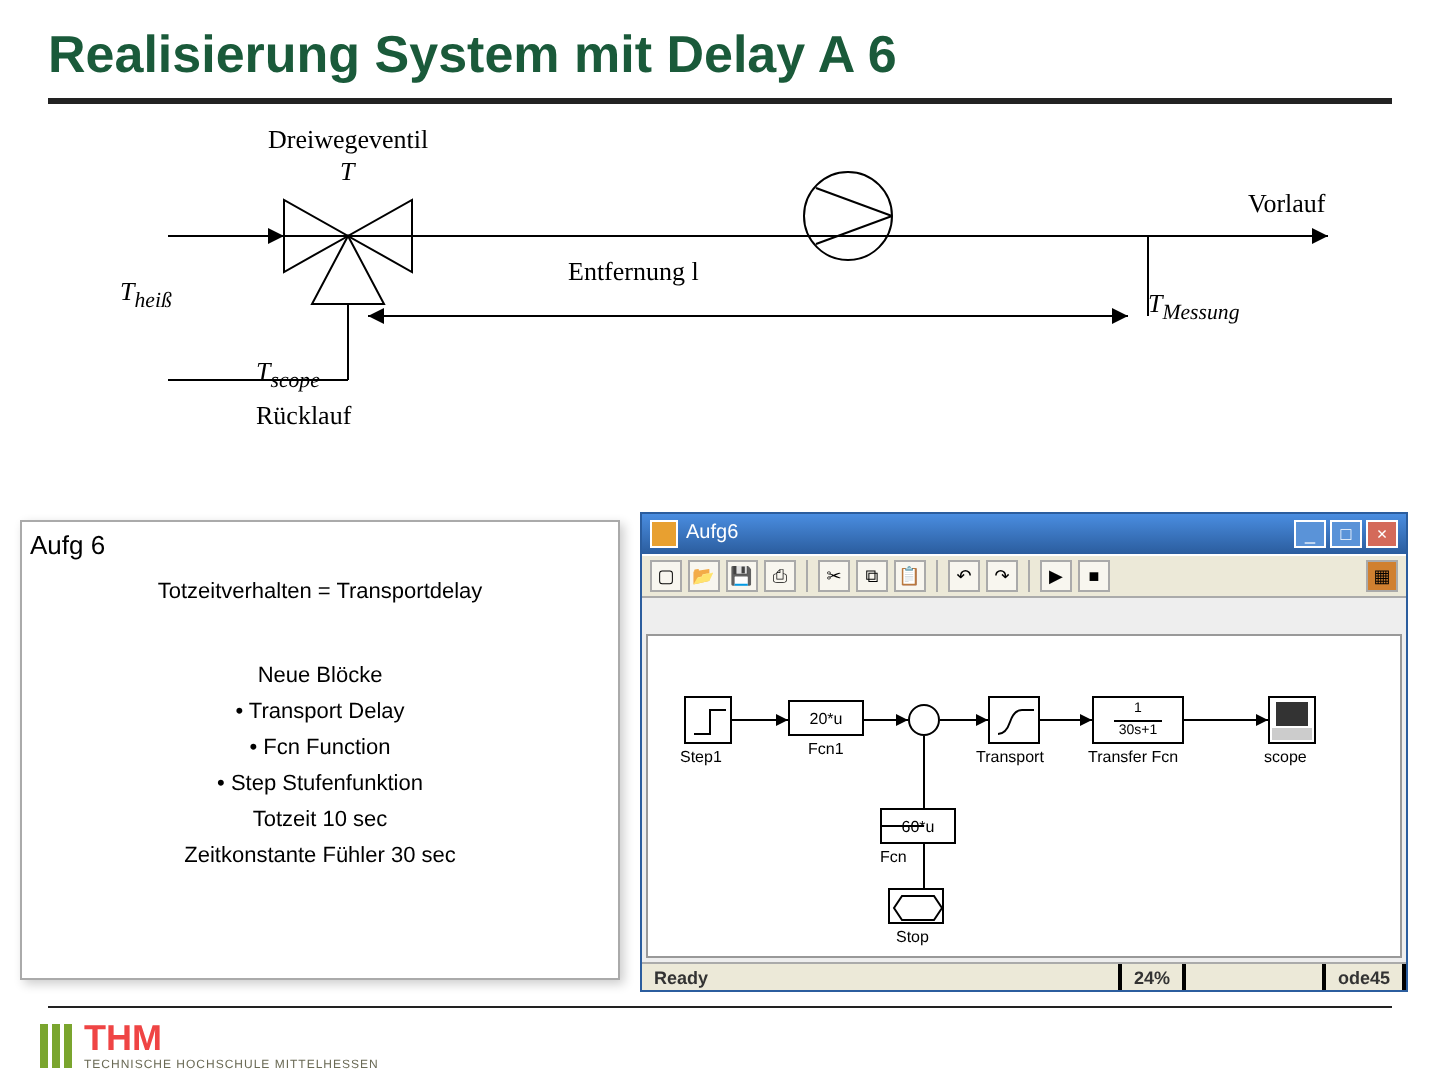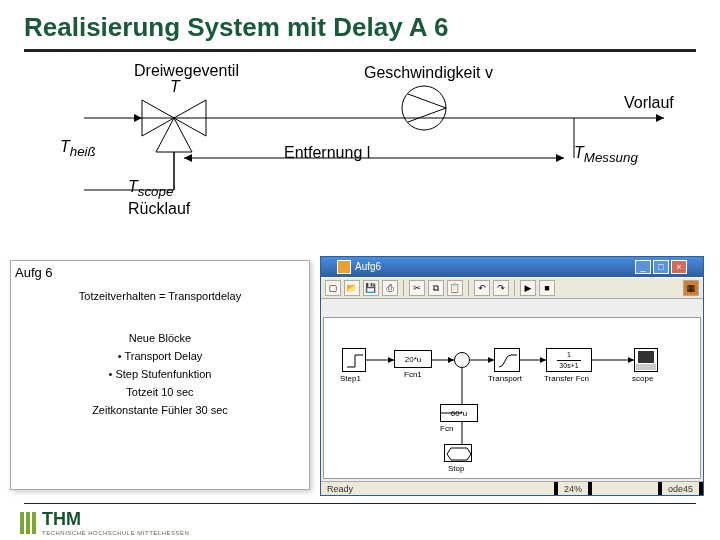--- a/index.html
+++ b/index.html
@@ -1,43 +1,43 @@
 <!DOCTYPE html>
 <html><head>
 <meta charset="utf-8">
 <style>
   * { box-sizing: border-box; margin: 0; padding: 0; }
   body { width: 720px; height: 540px; background: #fff; font-family: Arial, sans-serif; position: relative; overflow: hidden; }
   .title { color: #1a5a3a; font-size: 26px; font-weight: bold; padding: 12px 0 6px 24px; }
   .hr-thick { border: none; border-top: 3px solid #222; margin: 0 24px 8px 24px; }
   .hr-thin { border: none; border-top: 1px solid #222; margin: 0 24px; position: absolute; left: 0; right: 0; bottom: 36px; width: auto; }
   .diagram { position: relative; height: 170px; margin: 0 24px; }
-  .diag-label { position: absolute; font-family: Liberation Sans, sans-serif; font-size: 16px; }
+  .diag-label { position: absolute; font-family: Liberation Serif, serif; font-size: 13px; }
   .notebox { position: absolute; left: 10px; top: 260px; width: 300px; height: 230px; border: 1px solid #aaa; box-shadow: 2px 2px 5px rgba(0,0,0,0.2); background: #fff; padding: 4px; font-size: 11px; }
   .notebox .nb-title { font-size: 13px; font-weight: normal; margin-bottom: 10px; }
   .notebox .nb-line { margin: 6px 0; text-align: center; }
   .simwin { position: absolute; left: 320px; top: 256px; width: 384px; height: 240px; border: 1px solid #2b5d9e; background: #eee; font-size: 10px; }
-  .simwin .tbar { background: linear-gradient(#4a8de0,#2b5d9e); color: #fff; height: 20px; line-height: 20px; padding: 0 16px; display: flex; align-items: center; }
+  .simwin .tbar { background: linear-gradient(#4a8de0,#2b5d9e); color: #fff; height: 20px; line-height: 20px; padding: 0 4px; display: flex; align-items: center; }
   .simwin .tbar .ticon { width: 14px; height: 14px; background: #e8a030; border: 1px solid #fff; margin-right: 4px; }
   .simwin .winbtns { margin-left: auto; display: flex; gap: 2px; }
   .simwin .winbtn { width: 16px; height: 14px; background: #5a93d8; border: 1px solid #fff; display: flex; align-items: center; justify-content: center; font-size: 9px; color: #fff; }
   .simwin .menu { background: #ece9d8; height: 16px; line-height: 16px; padding: 0 6px; font-size: 10px; color: #333; }
   .simwin .menu span { margin-right: 10px; }
   .simwin .toolbar { background: #ece9d8; height: 22px; border-top: 1px solid #fff; border-bottom: 1px solid #aaa; display: flex; align-items: center; padding: 0 4px; gap: 3px; }
   .simwin .tbtn { width: 16px; height: 16px; border: 1px solid #aaa; background: #f8f6ef; font-size: 9px; display: flex; align-items: center; justify-content: center; }
   .simwin .tsep { width: 1px; height: 16px; background: #aaa; margin: 0 2px; }
   .simwin .canvas { background: #fff; position: absolute; left: 2px; right: 2px; top: 60px; bottom: 16px; border: 1px solid #999; }
   .simwin .statusbar { position: absolute; left: 0; right: 0; bottom: 0; height: 14px; background: #ece9d8; border-top: 1px solid #aaa; font-size: 9px; color: #333; display: flex; }
-  .simwin .statusbar .cell { border-right: 4px solid #000000; padding: 0 6px; line-height: 14px; }
+  .simwin .statusbar .cell { border-right: 2px solid #000000; padding: 0 6px; line-height: 14px; font-weight: bold; }
   .block { position: absolute; border: 1px solid #000; background: #fff; }
   .blklabel { position: absolute; font-size: 8px; color: #000; white-space: nowrap; }
   .logo { position: absolute; left: 20px; bottom: 4px; display: flex; align-items: center; gap: 4px; }
   .logo .bars { display: flex; }
   .logo .bar { width: 4px; height: 22px; margin-right: 2px; }
-  .logo .txt { font-weight: bold; font-size: 18px; color: #14532d; letter-spacing: 0; }
+  .logo .txt { font-weight: bold; font-size: 18px; color: #ef4444; letter-spacing: 0; }
   .logo .sub { font-size: 6px; color: #6a6a55; letter-spacing: 0.5px; }
 </style>
 </head>
 <body>
 
 <div class="title">Realisierung System mit Delay A 6</div>
 <hr class="hr-thick">
 
 <div class="diagram">
   <svg width="672" height="170" style="position:absolute;left:0;top:0">
@@ -66,31 +66,31 @@
 
     <circle cx="400" cy="48" r="22" fill="none" stroke="#000"></circle>
     <line x1="384" y1="34" x2="422" y2="48" stroke="#000"></line>
     <line x1="384" y1="62" x2="422" y2="48" stroke="#000"></line>
   </svg>
   <div class="diag-label" style="left:110px;top:2px">Dreiwegeventil</div>
   <div class="diag-label" style="left:146px;top:18px;font-style:italic">T</div>
   <div class="diag-label" style="left:36px;top:78px;font-style:italic"><span>T</span><sub>heiß</sub></div>
   <div class="diag-label" style="left:104px;top:118px;font-style:italic"><span>T</span><sub>scope</sub></div>
   <div class="diag-label" style="left:104px;top:140px">Rücklauf</div>
-  <div class="diag-label" style="left:340px;top:4px">Geschwindigkeit  v</div>
   <div class="diag-label" style="left:600px;top:34px">Vorlauf</div>
-  <div class="diag-label" style="left:260px;top:84px">Entfernung  l</div>
+  <div class="diag-label" style="left:260px;top:68px">Entfernung  l</div>
   <div class="diag-label" style="left:550px;top:84px;font-style:italic"><span>T</span><sub>Messung</sub></div>
 </div>
 
 <div class="notebox">
   <div class="nb-title">Aufg 6</div>
   <div class="nb-line">Totzeitverhalten  =  Transportdelay</div>
   <div class="nb-line" style="margin-top:30px">Neue Blöcke</div>
   <div class="nb-line">• Transport Delay</div>
+  <div class="nb-line">• Fcn Function</div>
   <div class="nb-line">• Step Stufenfunktion</div>
   <div class="nb-line">Totzeit 10 sec</div>
   <div class="nb-line">Zeitkonstante Fühler 30 sec</div>
 </div>
 
 <div class="simwin">
   <div class="tbar">
     <div class="ticon"></div>
     <span>Aufg6</span>
     <div class="winbtns">

